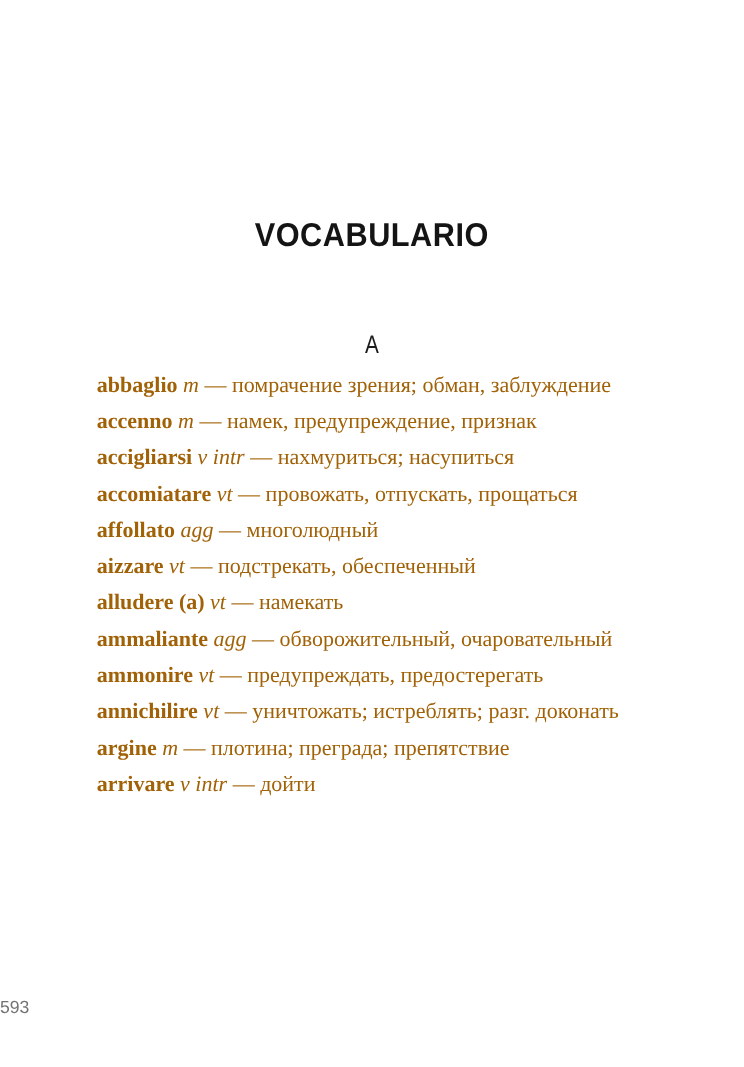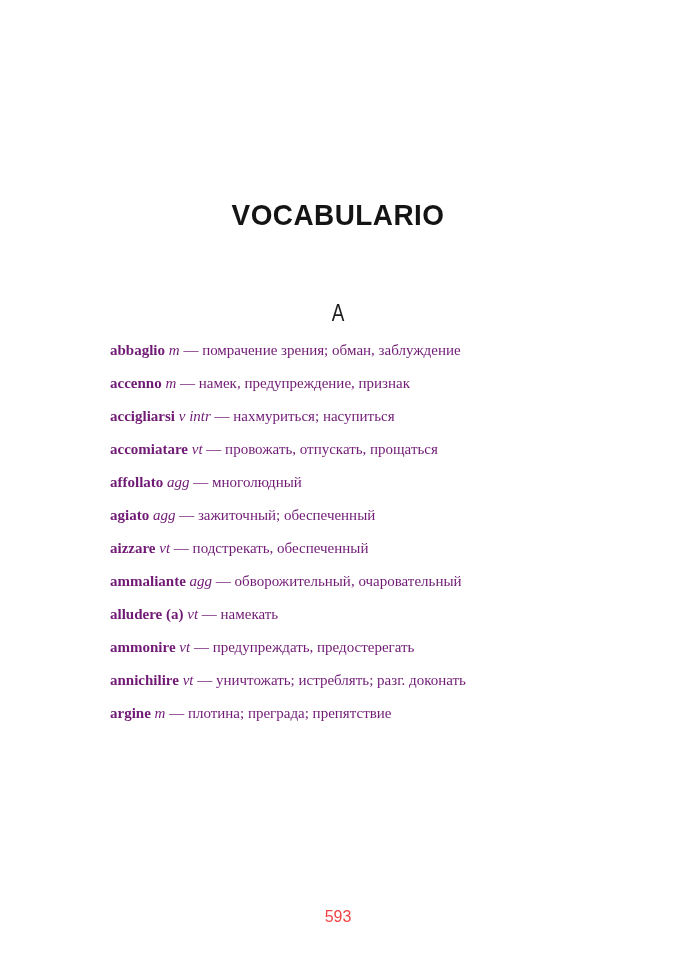--- a/index.html
+++ b/index.html
@@ -57,24 +57,23 @@
     left: 88px;
     width: 520px;
     margin: 0;
     padding: 0;
     list-style: none;
   }
 
   .entry {
     height: 33px;
     line-height: 33px;
-    font-size: 15px;
+    font-size: 20px;
     white-space: nowrap;
-    color: #701a75;
-    margin-left: 22px;
+    color: #a16207;
   }
 
   .headword {
     font-weight: 700;
   }
 
   .pos {
     font-style: italic;
     font-weight: 400;
   }
@@ -89,45 +88,45 @@
 
   .definition .ital {
   }
 
   
   .page-number {
     position: absolute;
     top: 908px;
     left: 0;
     width: 676px;
-    text-align: center;
+    text-align: left;
     font-family: "Liberation Sans", "DejaVu Sans", sans-serif;
     font-size: 16px;
-    color: #ef4444;
+    color: #737373;
   }
 </style>
 </head>
 <body>
 
 <div class="page">
 
   <div class="page-title">VOCABULARIO</div>
 
   <div class="letter-heading">A</div>
 
   <ul class="entry-list">
       <li class="entry"><span class="headword">abbaglio</span> <span class="pos">m</span> <span class="dash">—</span> <span class="definition">помрачение зрения; обман, заблуждение</span></li>
       <li class="entry"><span class="headword">accenno</span> <span class="pos">m</span> <span class="dash">—</span> <span class="definition">намек, предупреждение, признак</span></li>
       <li class="entry"><span class="headword">accigliarsi</span> <span class="pos">v intr</span> <span class="dash">—</span> <span class="definition">нахмуриться; насупиться</span></li>
       <li class="entry"><span class="headword">accomiatare</span> <span class="pos">vt</span> <span class="dash">—</span> <span class="definition">провожать, отпускать, прощаться</span></li>
       <li class="entry"><span class="headword">affollato</span> <span class="pos">agg</span> <span class="dash">—</span> <span class="definition">многолюдный</span></li>
-      <li class="entry"><span class="headword">agiato</span> <span class="pos">agg</span> <span class="dash">—</span> <span class="definition">зажиточный; обеспеченный</span></li>
       <li class="entry"><span class="headword">aizzare</span> <span class="pos">vt</span> <span class="dash">—</span> <span class="definition">подстрекать, обеспеченный</span></li>
+      <li class="entry"><span class="headword">alludere (a)</span> <span class="pos">vt</span> <span class="dash">—</span> <span class="definition">намекать</span></li>
       <li class="entry"><span class="headword">ammaliante</span> <span class="pos">agg</span> <span class="dash">—</span> <span class="definition">обворожительный, очаровательный</span></li>
-      <li class="entry"><span class="headword">alludere (a)</span> <span class="pos">vt</span> <span class="dash">—</span> <span class="definition">намекать</span></li>
       <li class="entry"><span class="headword">ammonire</span> <span class="pos">vt</span> <span class="dash">—</span> <span class="definition">предупреждать, предостерегать</span></li>
       <li class="entry"><span class="headword">annichilire</span> <span class="pos">vt</span> <span class="dash">—</span> <span class="definition"><span>уничтожать; истреблять; </span><span class="ital">разг.</span><span> доконать</span></span></li>
       <li class="entry"><span class="headword">argine</span> <span class="pos">m</span> <span class="dash">—</span> <span class="definition">плотина; преграда; препятствие</span></li>
+      <li class="entry"><span class="headword">arrivare</span> <span class="pos">v intr</span> <span class="dash">—</span> <span class="definition">дойти</span></li>
     </ul>
 
   <div class="page-number">593</div>
 
 </div>
 
 </body></html>

